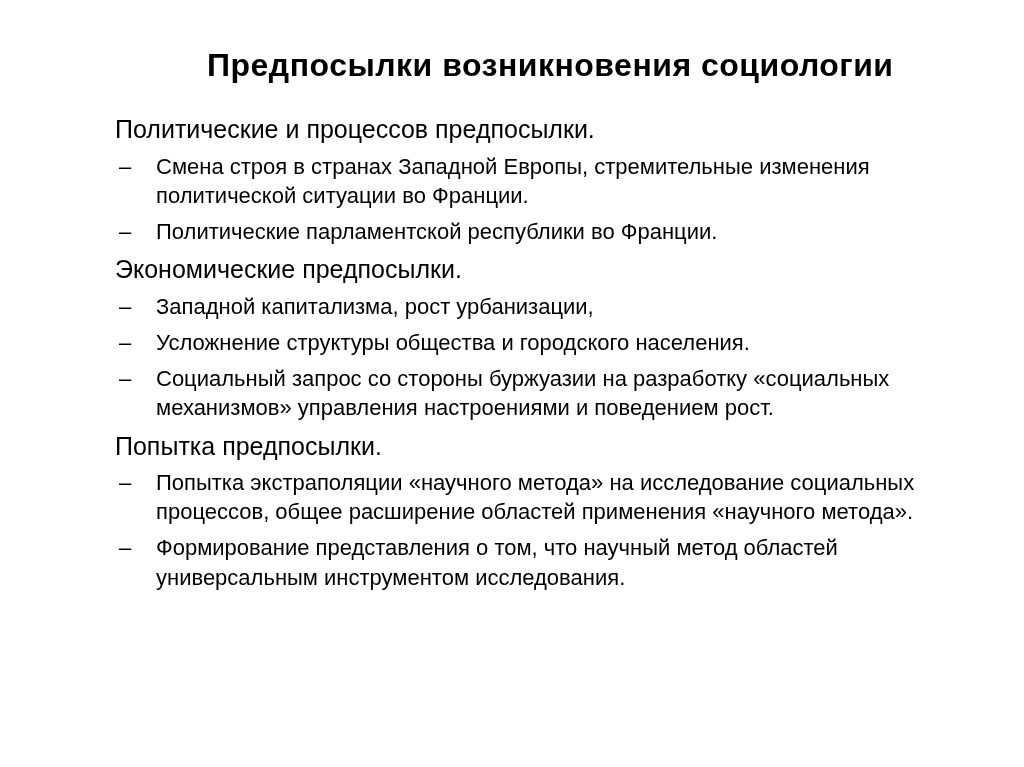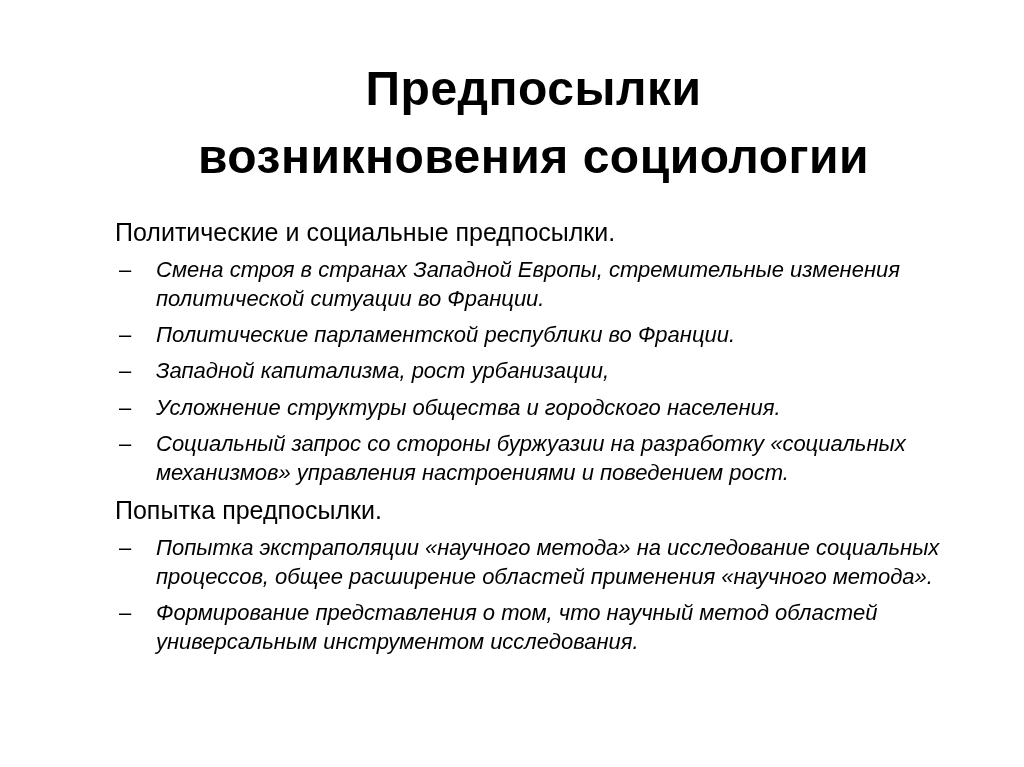--- a/index.html
+++ b/index.html
@@ -13,27 +13,27 @@
     height: 767px;
     margin: 0 auto;
     background: #ffffff;
     color: #000000;
     font-family: "Liberation Sans", "DejaVu Sans", sans-serif;
     overflow: hidden;
     box-sizing: border-box;
     padding: 38px 72px 0 115px;
   }
   .slide-title {
-    text-align: center;
-    font-size: 48px;
+    text-align: right;
+    font-size: 32px;
     font-weight: 700;
     line-height: 1.42;
     letter-spacing: 0.5px;
     max-width: 720px;
-    margin: 17px auto 26px auto;
+    margin: 5px auto 26px auto;
   }
   .section-heading {
     font-size: 25px;
     font-weight: 500;
     line-height: 1.25;
     margin: 8px 0 6px 0;
   }
   .bullet-list {
     list-style: none;
     margin: 0 0 4px 0;
@@ -47,45 +47,45 @@
     margin: 5px 0 7px 0;
   }
   .dash-bullet {
     flex: 0 0 41px;
     padding-left: 4px;
     box-sizing: border-box;
     user-select: none;
   }
   .bullet-text {
     flex: 1 1 auto;
-    font-style: italic;
   }
 </style>
 </head>
 <body>
 
 <div class="slide">
 
   <h1 class="slide-title">Предпосылки возникновения социологии</h1>
 
   <div>
-    <h2 class="section-heading">Политические и социальные предпосылки.</h2>
+    <h2 class="section-heading">Политические и процессов предпосылки.</h2>
     <ul class="bullet-list">
       <li class="bullet-item">
         <span class="dash-bullet">–</span>
         <span class="bullet-text">Смена строя в странах Западной Европы, стремительные изменения политической ситуации во Франции.</span>
       </li>
       <li class="bullet-item">
         <span class="dash-bullet">–</span>
         <span class="bullet-text">Политические парламентской республики во Франции.</span>
       </li>
     </ul>
   </div>
 
   <div>
+    <h2 class="section-heading">Экономические предпосылки.</h2>
     <ul class="bullet-list">
       <li class="bullet-item">
         <span class="dash-bullet">–</span>
         <span class="bullet-text">Западной капитализма, рост урбанизации,</span>
       </li>
       <li class="bullet-item">
         <span class="dash-bullet">–</span>
         <span class="bullet-text">Усложнение структуры общества и городского населения.</span>
       </li>
       <li class="bullet-item">

